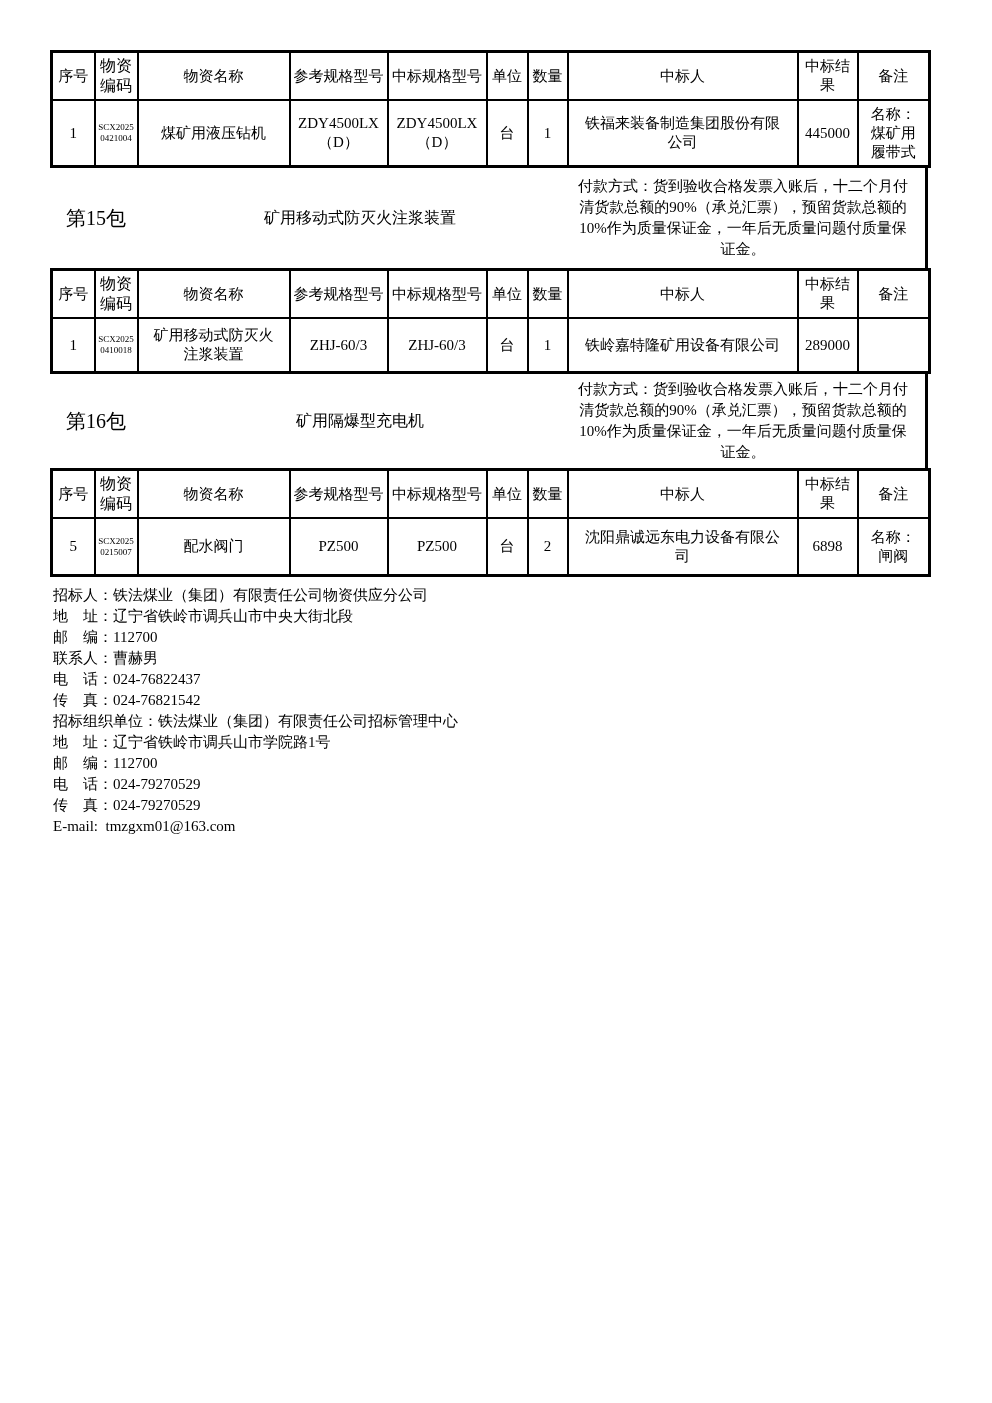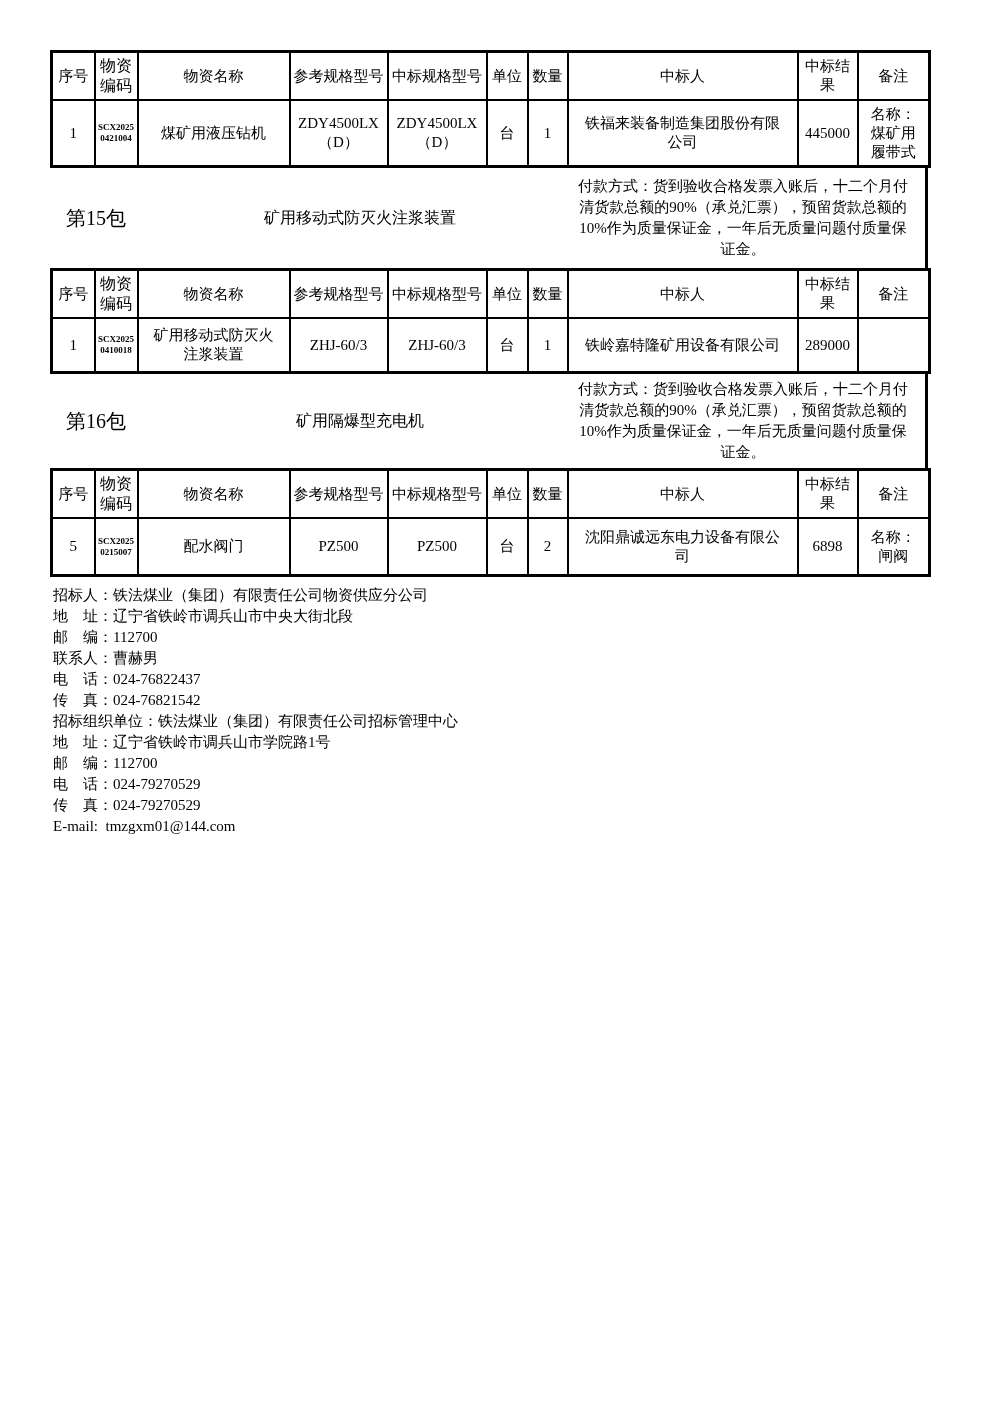--- a/index.html
+++ b/index.html
@@ -33,21 +33,21 @@
     line-height: 19px;
     padding: 1px 2px;
     overflow: hidden;
     overflow-wrap: anywhere;
   }
   .grid tr.hrow td { height: 44px; }
   .grid tr.d1 td { height: 62px; }
   .grid tr.d2 td { height: 50px; }
   .grid tr.d3 td { height: 53px; }
   .grid td.hdr-code { font-size: 16px; line-height: 20px; }
-  .grid td.code { font-size: 9px; line-height: 11px; word-break: break-all; font-weight: bold; padding: 1px 1px; }
+  .grid td.code { font-size: 9px; line-height: 11px; word-break: break-all; font-weight: normal; padding: 1px 1px; }
   .grid td.name { padding: 1px 15px; }
   .grid td.winner { padding: 1px 12px; }
   .grid td.remark { white-space: pre-line; }
   .gap {
     position: relative;
     width: 875px;
     border-right: 3px solid #000;
   }
   .gap.g15 { height: 100px; }
   .gap.g16 { height: 94px; }
@@ -233,17 +233,17 @@
       <div class="contact-line">地　址：辽宁省铁岭市调兵山市中央大街北段</div>
       <div class="contact-line">邮　编：112700</div>
       <div class="contact-line">联系人：曹赫男</div>
       <div class="contact-line">电　话：024-76822437</div>
       <div class="contact-line">传　真：024-76821542</div>
       <div class="contact-line">招标组织单位：铁法煤业（集团）有限责任公司招标管理中心</div>
       <div class="contact-line">地　址：辽宁省铁岭市调兵山市学院路1号</div>
       <div class="contact-line">邮　编：112700</div>
       <div class="contact-line">电　话：024-79270529</div>
       <div class="contact-line">传　真：024-79270529</div>
-      <div class="contact-line">E-mail:  tmzgxm01@144.com</div>
+      <div class="contact-line">E-mail:  tmzgxm01@163.com</div>
     </div>
 
   </div>
 </div>
 
 </body></html>

